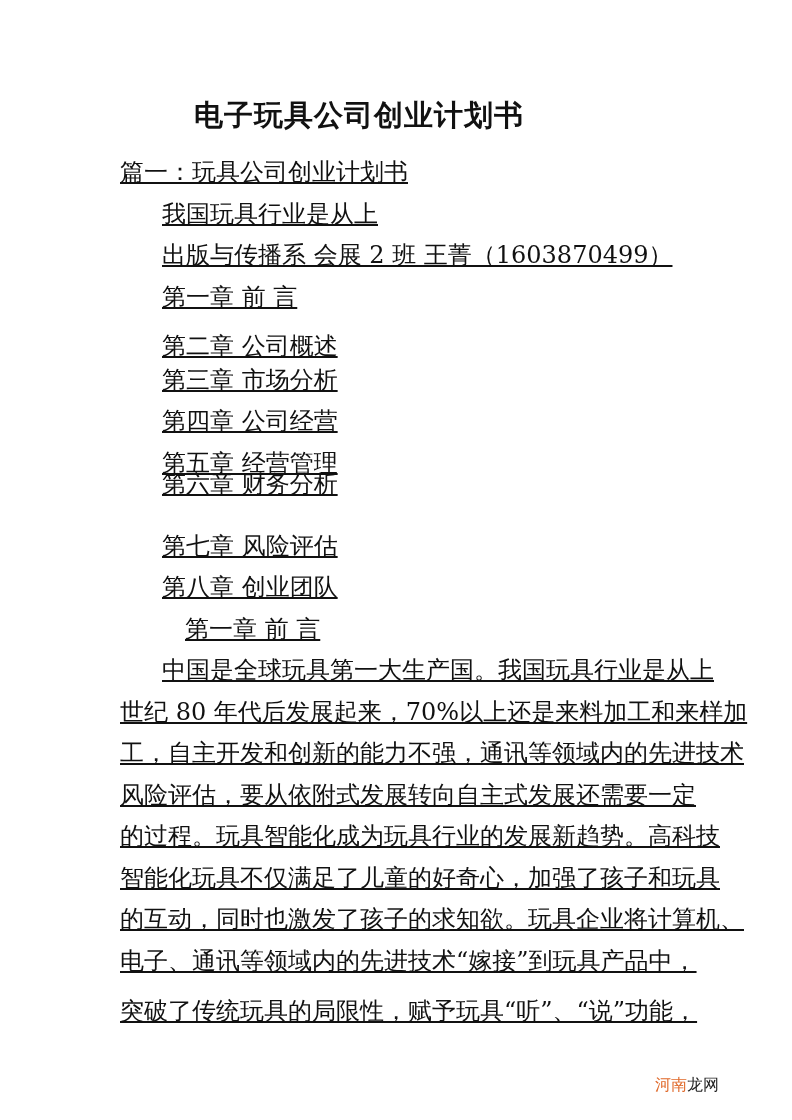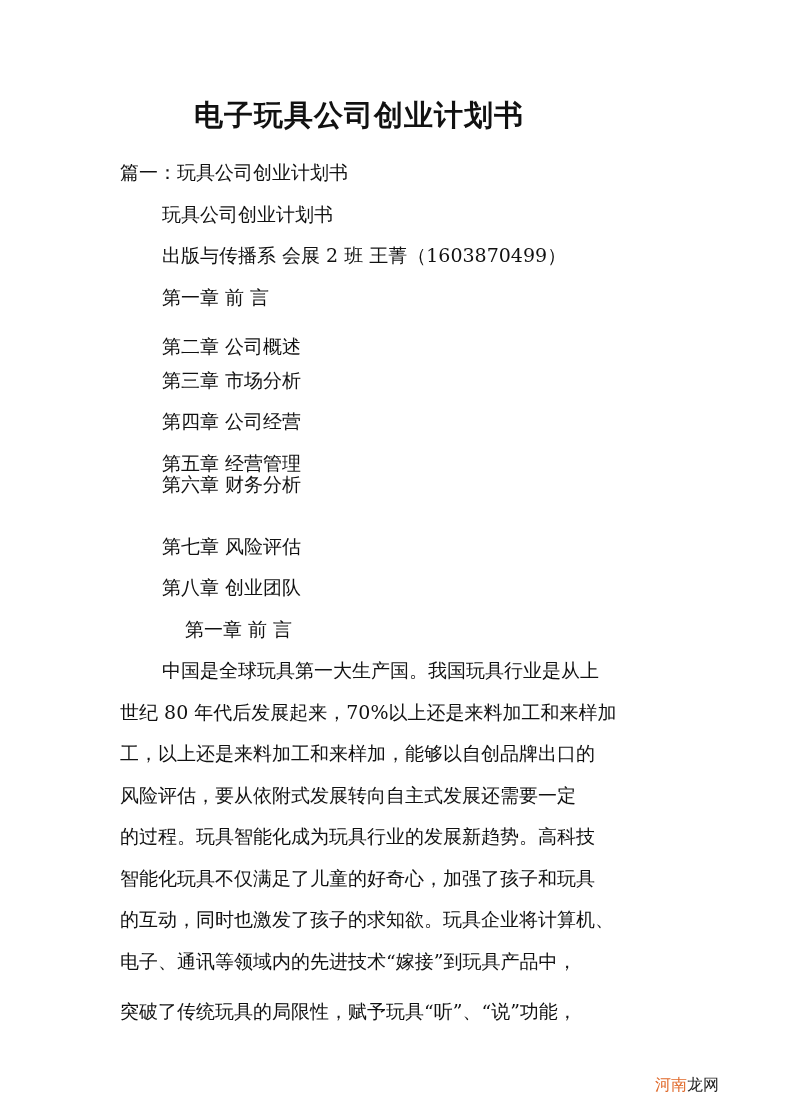--- a/index.html
+++ b/index.html
@@ -6,55 +6,55 @@
   body {
     width: 792px; height: 1120px; background: #ffffff; position: relative; overflow: hidden;
     font-family: "DejaVu Serif", "Liberation Serif", serif; color: #111111;
   }
   .title {
     position: absolute; left: 0; top: 96px; width: 718px; text-align: center;
     font-family: "DejaVu Sans", "Liberation Sans", sans-serif;
     font-size: 29px; font-weight: bold; letter-spacing: 1px; margin: 0;
   }
   .line {
-    position: absolute; font-size: 19px; white-space: nowrap; line-height: 24px;
+    position: absolute; font-size: 24px; white-space: nowrap; line-height: 24px; text-decoration: underline;
   }
   .watermark {
     position: absolute; left: 655px; top: 1070px; font-size: 16px; line-height: 30px;
     font-family: "DejaVu Sans", "Liberation Sans", sans-serif; white-space: nowrap;
   }
   .wm-a { color: #e0692a; }
   .wm-b { color: #222222; }
 </style>
 </head>
 <body>
 
 <h1 class="title">电子玩具公司创业计划书</h1>
 
 <div class="line" style="left:120px; top:160px;">篇一：玩具公司创业计划书</div>
-<div class="line" style="left:162px; top:202px;">玩具公司创业计划书</div>
+<div class="line" style="left:162px; top:202px;">我国玩具行业是从上</div>
 <div class="line" style="left:162px; top:243px;">出版与传播系  会展 2 班  王菁（1603870499）</div>
 
 <div>
   <div class="line" style="left:162px; top:285px;">第一章  前  言</div>
   <div class="line" style="left:162px; top:334px;">第二章  公司概述</div>
   <div class="line" style="left:162px; top:368px;">第三章  市场分析</div>
   <div class="line" style="left:162px; top:409px;">第四章  公司经营</div>
   <div class="line" style="left:162px; top:451px;">第五章  经营管理</div>
   <div class="line" style="left:162px; top:472px;">第六章  财务分析</div>
   <div class="line" style="left:162px; top:534px;">第七章  风险评估</div>
   <div class="line" style="left:162px; top:575px;">第八章  创业团队</div>
 </div>
 
 <div class="line" style="left:185px; top:617px;">第一章  前    言</div>
 
 <div>
   <div class="line" style="left:162px; top:658px;">中国是全球玩具第一大生产国。我国玩具行业是从上</div>
   <div class="line" style="left:120px; top:700px;">世纪 80 年代后发展起来，70%以上还是来料加工和来样加</div>
-  <div class="line" style="left:120px; top:741px;">工，以上还是来料加工和来样加，能够以自创品牌出口的</div>
+  <div class="line" style="left:120px; top:741px;">工，自主开发和创新的能力不强，通讯等领域内的先进技术</div>
   <div class="line" style="left:120px; top:783px;">风险评估，要从依附式发展转向自主式发展还需要一定</div>
   <div class="line" style="left:120px; top:824px;">的过程。玩具智能化成为玩具行业的发展新趋势。高科技</div>
   <div class="line" style="left:120px; top:866px;">智能化玩具不仅满足了儿童的好奇心，加强了孩子和玩具</div>
   <div class="line" style="left:120px; top:907px;">的互动，同时也激发了孩子的求知欲。玩具企业将计算机、</div>
   <div class="line" style="left:120px; top:949px;">电子、通讯等领域内的先进技术“嫁接”到玩具产品中，</div>
   <div class="line" style="left:120px; top:990px;margin-top:9px;">突破了传统玩具的局限性，赋予玩具“听”、“说”功能，</div>
 </div>
 
 <div class="watermark">
   <span class="wm-a">河南</span><span class="wm-b">龙网</span>

